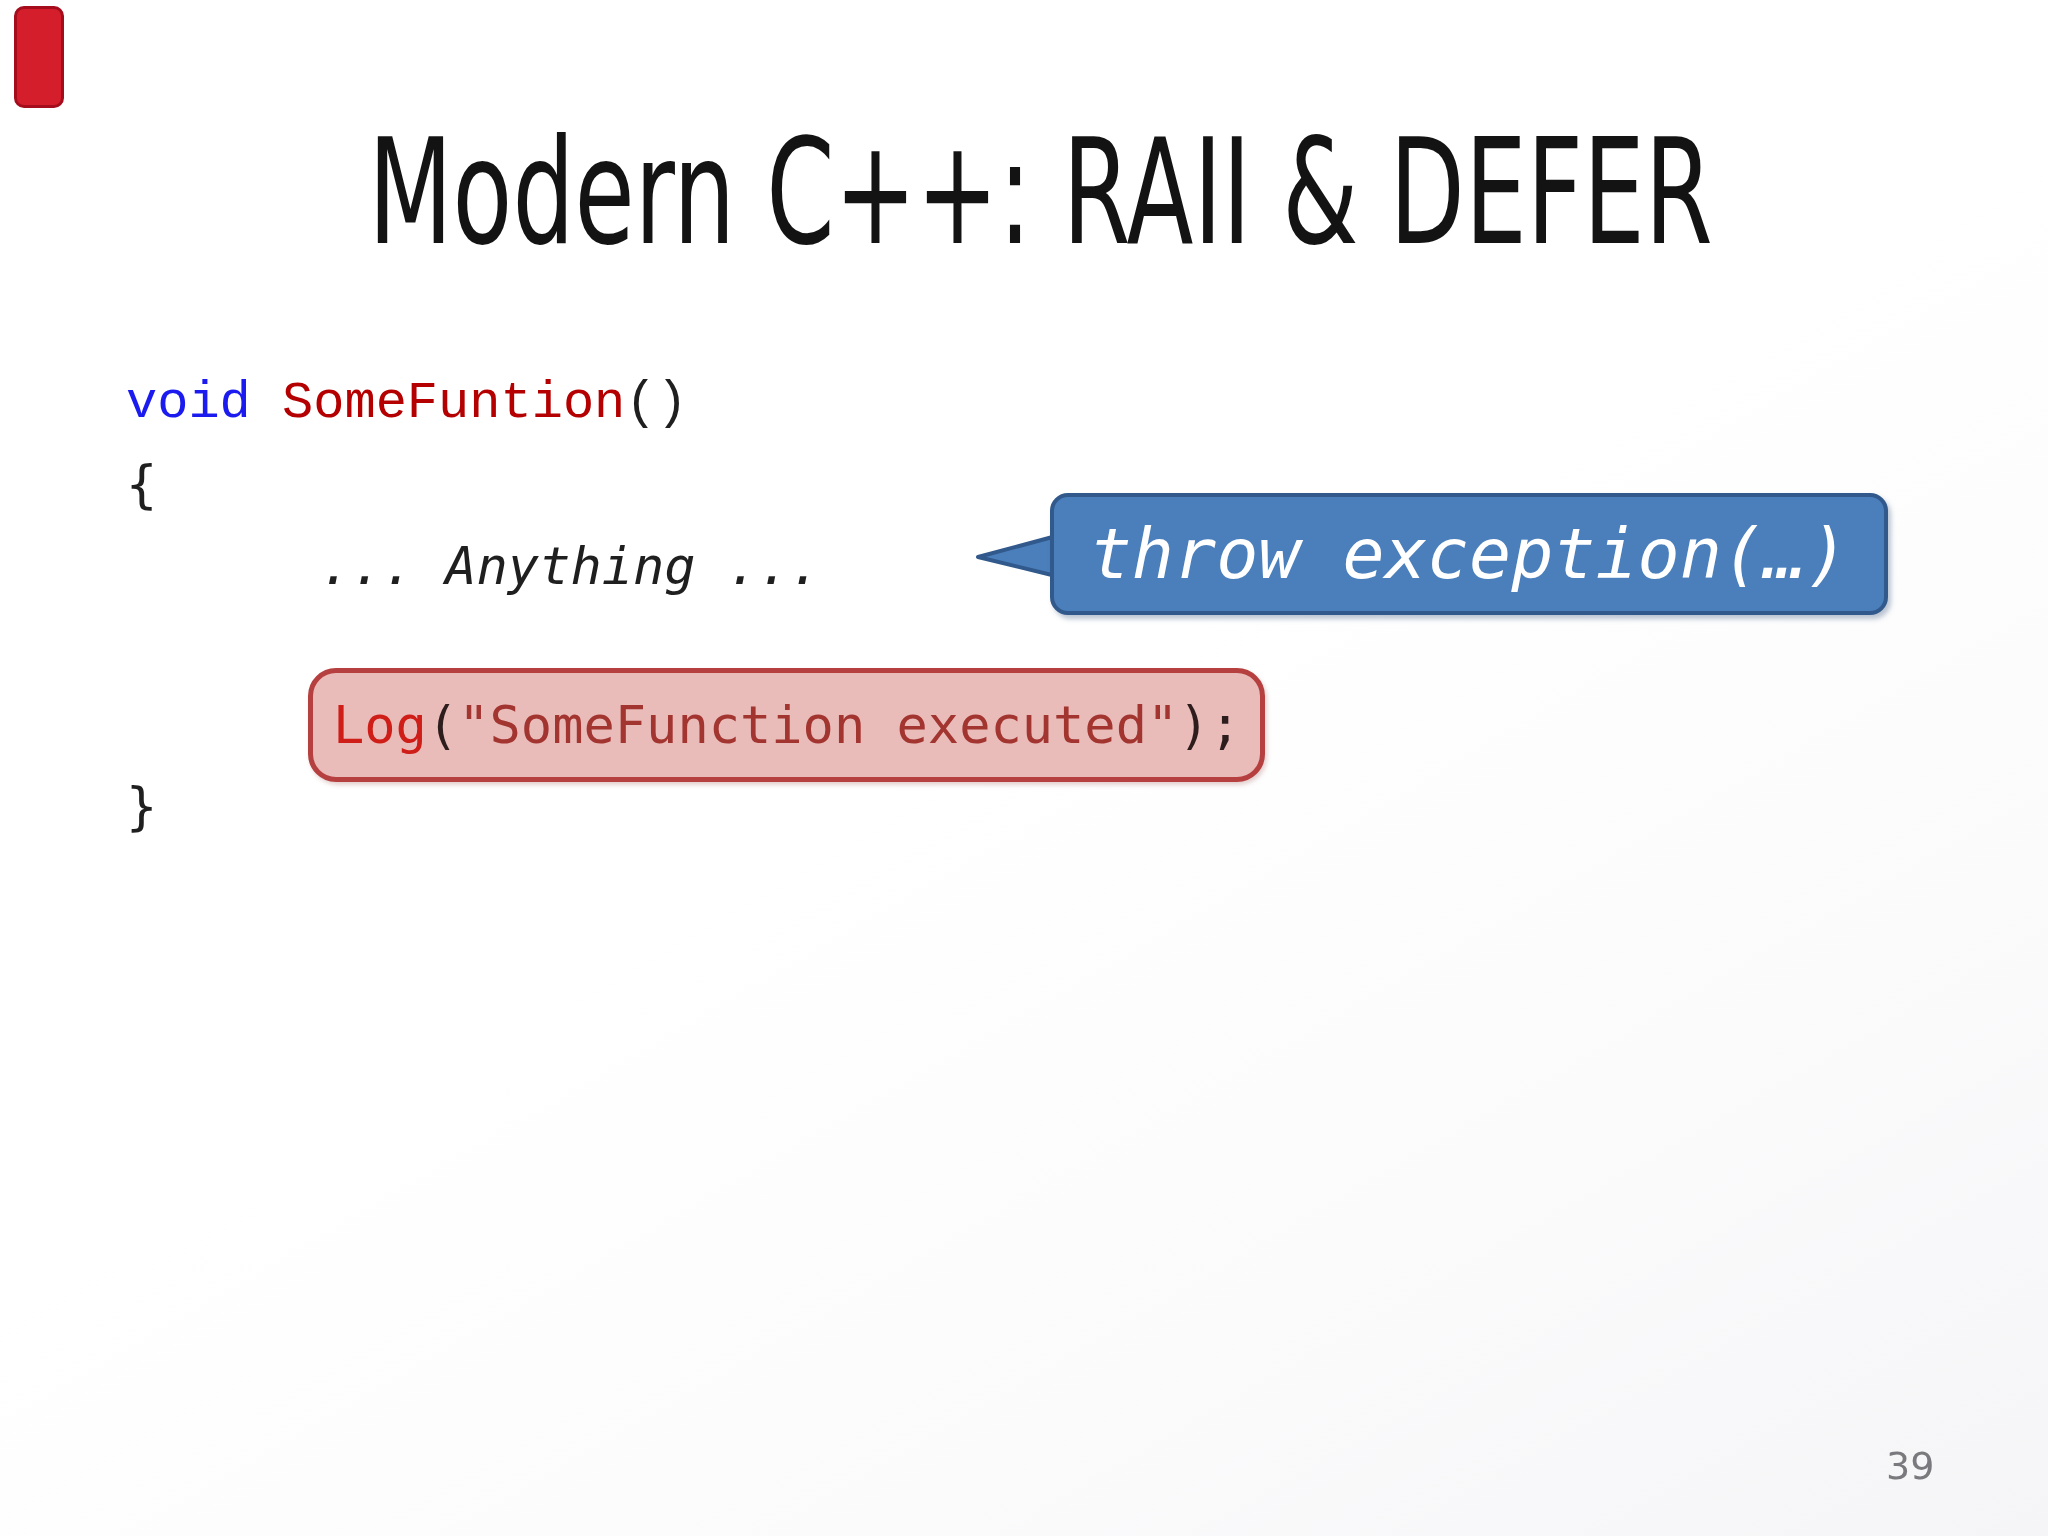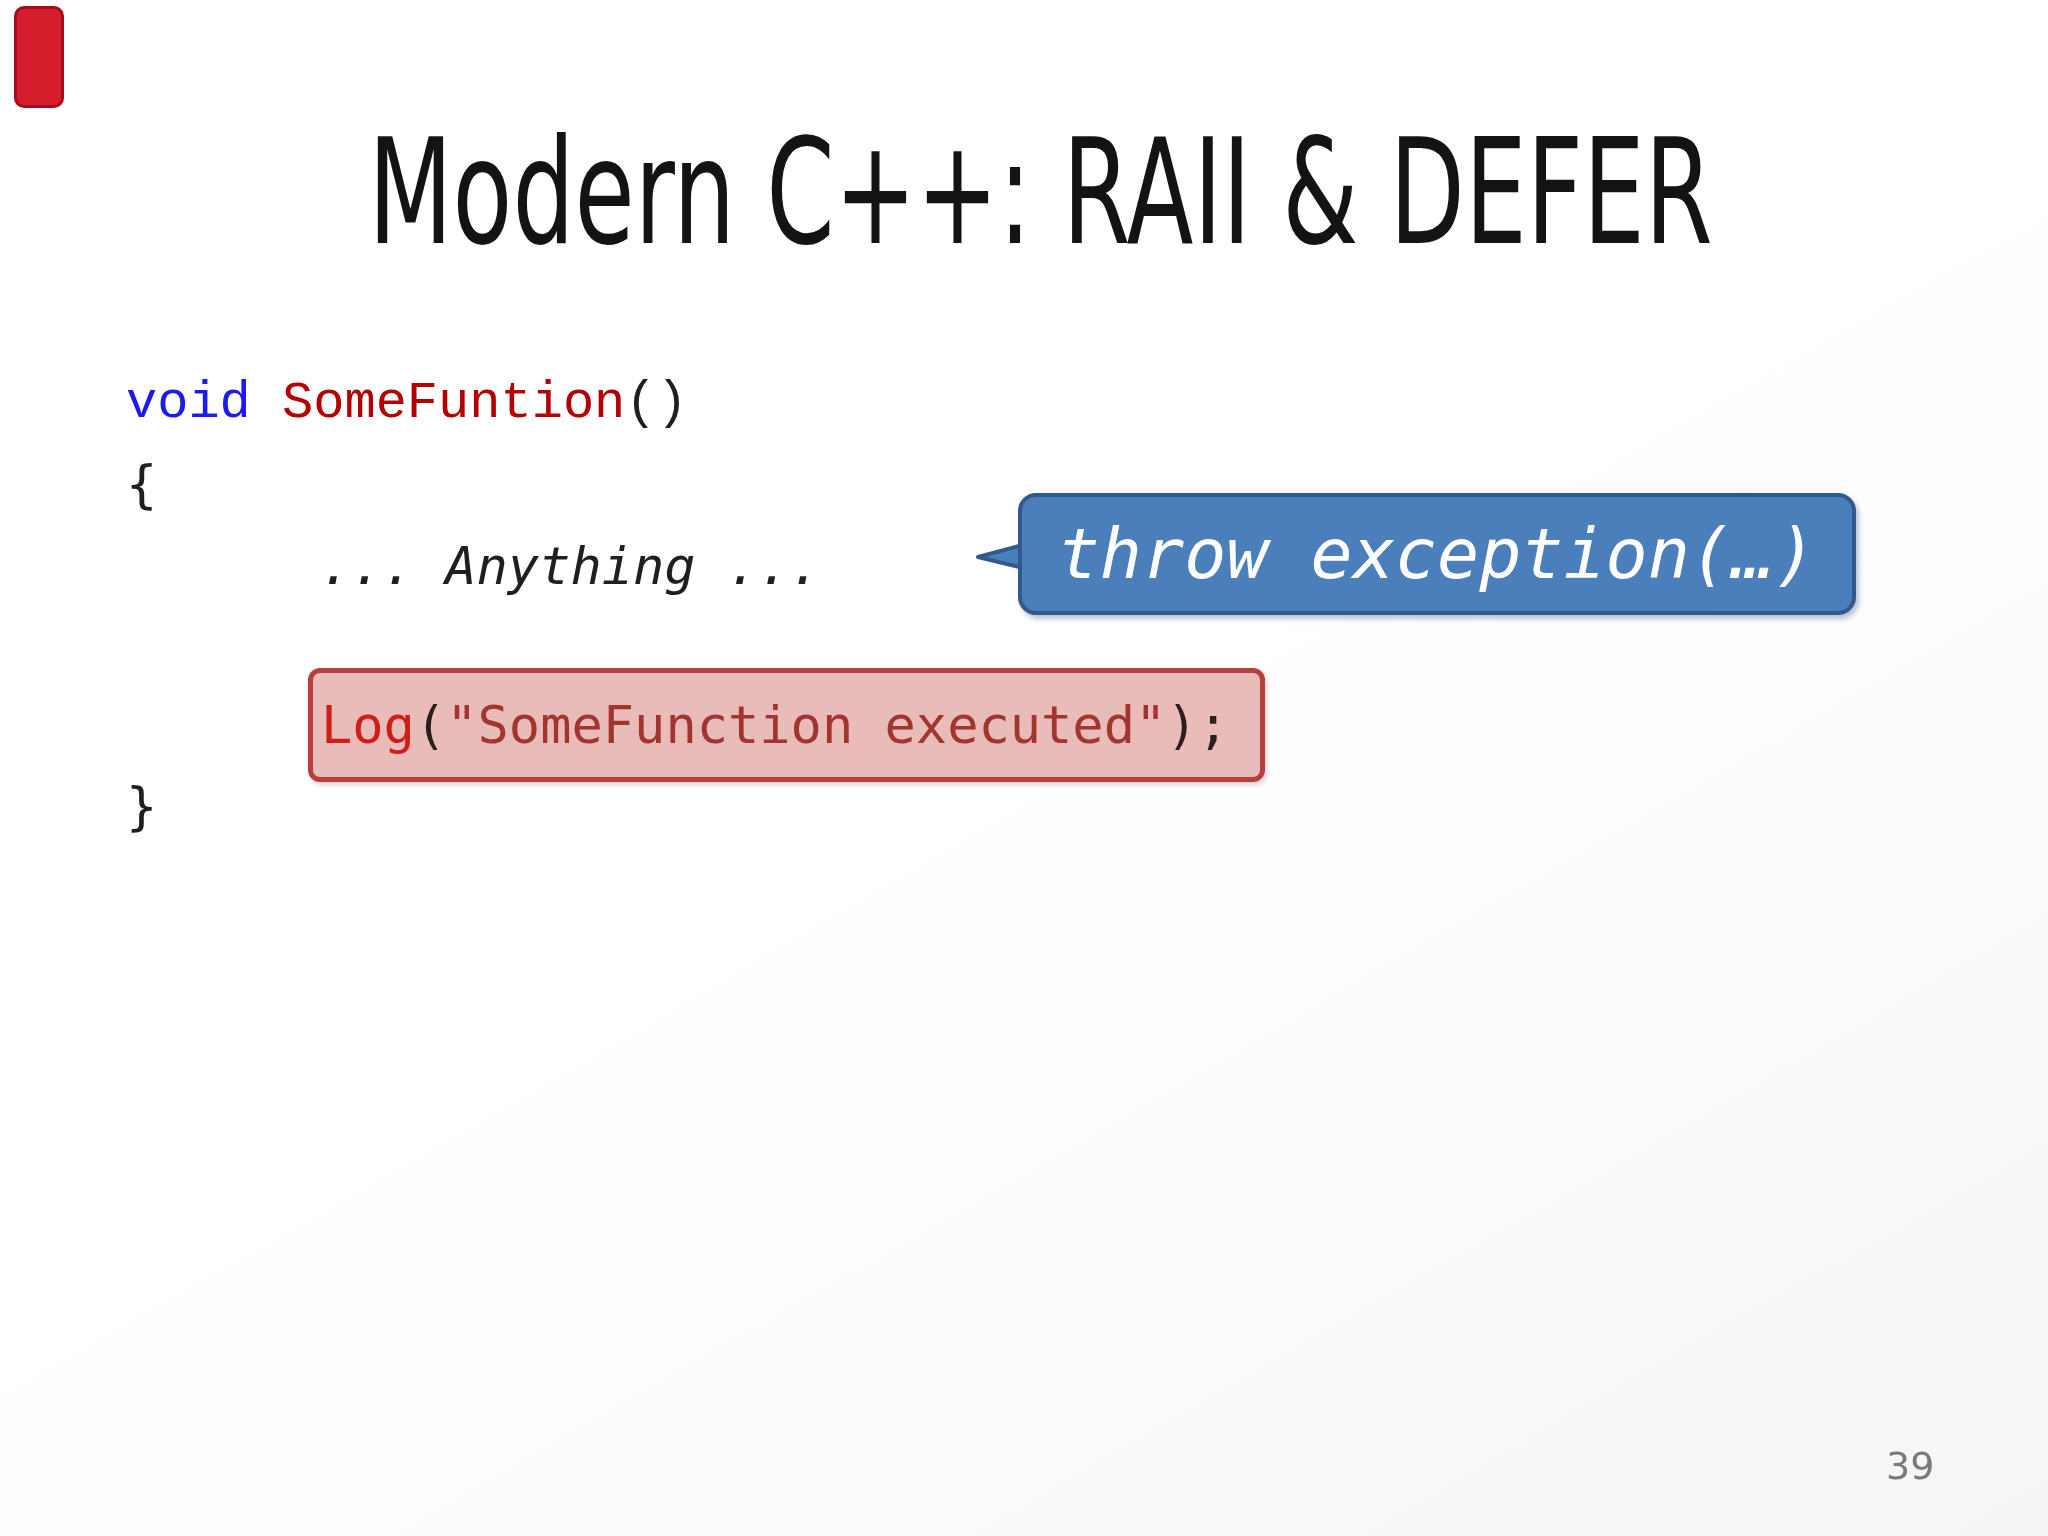--- a/index.html
+++ b/index.html
@@ -70,37 +70,37 @@
   
   .log-box {
     position: absolute;
     left: 308px;
     top: 668px;
     width: 957px;
     height: 114px;
     box-sizing: border-box;
     background: #e9bcba;
     border: 5px solid #b5403f;
-    border-radius: 12px;
+    border-radius: 28px;
     display: flex;
     align-items: center;
-    padding-left: 8px;
+    padding-left: 20px;
     box-shadow: 2px 3px 4px rgba(150, 70, 70, 0.25);
     font-family: "DejaVu Sans Mono", "Liberation Mono", monospace;
     font-size: 52px;
     white-space: pre;
   }
   .log-fn     { color: #cf1d18; }
   .log-punct  { color: #2e1d1d; }
   .log-string { color: #a33531; }
 
   
   .callout {
     position: absolute;
-    left: 1018px;
+    left: 1050px;
     top: 493px;
     width: 838px;
     height: 122px;
     box-sizing: border-box;
     background: #4a7fbc;
     border: 4px solid #31598c;
     border-radius: 18px;
     display: flex;
     align-items: center;
     justify-content: center;

